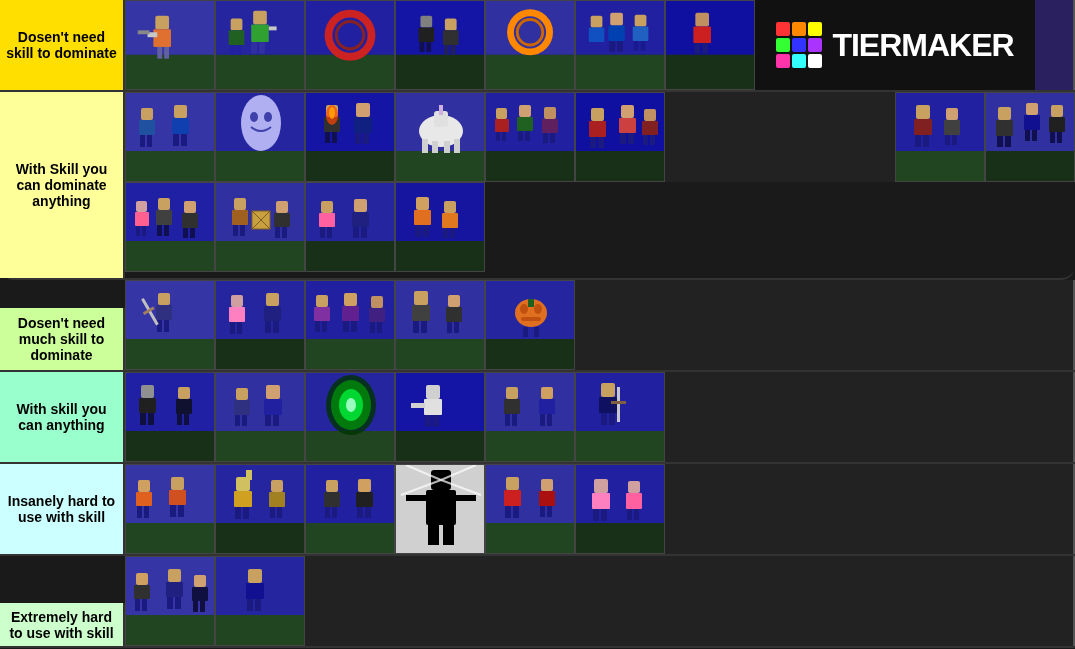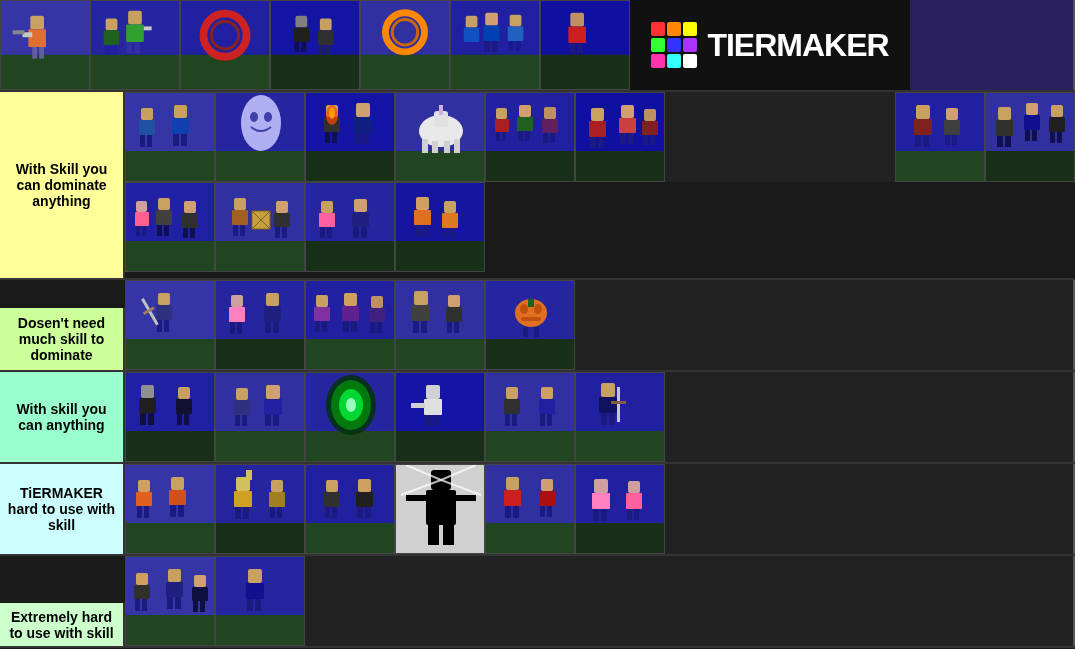--- a/index.html
+++ b/index.html
@@ -130,20 +130,23 @@
       flex: 1;
       background: #222;
     }
   </style>
 </head>
 <body>
 
 <div class="tier-table">
 
   <div class="tier-row">
+    <div class="tier-label row-doesnt">
+      <span>Dosen't need skill to dominate</span>
+    </div>
     <div class="tier-content">
 
       <div class="tier-cell">
         <div class="char-scene bg-purple">
           <svg width="90" height="90" viewBox="0 0 90 90">
             <rect x="0" y="0" width="90" height="55" fill="#3535a5"></rect>
             <rect x="0" y="55" width="90" height="35" fill="#204520"></rect>
 
             <rect x="30" y="15" width="14" height="14" fill="#c8a060" rx="2"></rect>
             <rect x="28" y="29" width="18" height="18" fill="#e07030" rx="1"></rect>
@@ -261,21 +264,21 @@
             <div class="logo-cell" style="background:#ffffff"></div>
           </div>
           <div class="logo-text">
             <span>TiERMAKER</span>
           </div>
         </div>
       </div>
     </div>
   </div>
 
-  <div class="tier-row" style="min-height:188px;">
+  <div class="tier-row" style="min-height:188px;border-radius:14px;">
     <div class="tier-label row-withskill">
       <span>With Skill you can dominate anything</span>
     </div>
     <div class="tier-content-multi">
 
       <div class="tier-content-row">
         <div class="tier-cell">
           <svg width="90" height="94" viewBox="0 0 90 94">
             <rect x="0" y="0" width="90" height="58" fill="#3535a5"></rect>
             <rect x="0" y="58" width="90" height="36" fill="#204520"></rect>
@@ -636,21 +639,21 @@
           <rect x="25" y="40" width="6" height="12" fill="#1a1a80"></rect>
           <rect x="33" y="40" width="6" height="12" fill="#1a1a80"></rect>
         </svg>
       </div>
       <div class="empty-area"></div>
     </div>
   </div>
 
   <div class="tier-row">
     <div class="tier-label row-insanely">
-      <span>TiERMAKER hard to use with skill</span>
+      <span>Insanely hard to use with skill</span>
     </div>
     <div class="tier-content">
       <div class="tier-cell">
         <svg width="90" height="94" viewBox="0 0 90 94">
           <rect x="0" y="0" width="90" height="58" fill="#3535a5"></rect>
           <rect x="0" y="58" width="90" height="36" fill="#204520"></rect>
           <rect x="12" y="15" width="12" height="12" fill="#d0a060" rx="2"></rect>
           <rect x="10" y="27" width="16" height="14" fill="#e06020" rx="1"></rect>
           <rect x="11" y="41" width="5" height="12" fill="#1a1a80"></rect>
           <rect x="18" y="41" width="5" height="12" fill="#1a1a80"></rect>

